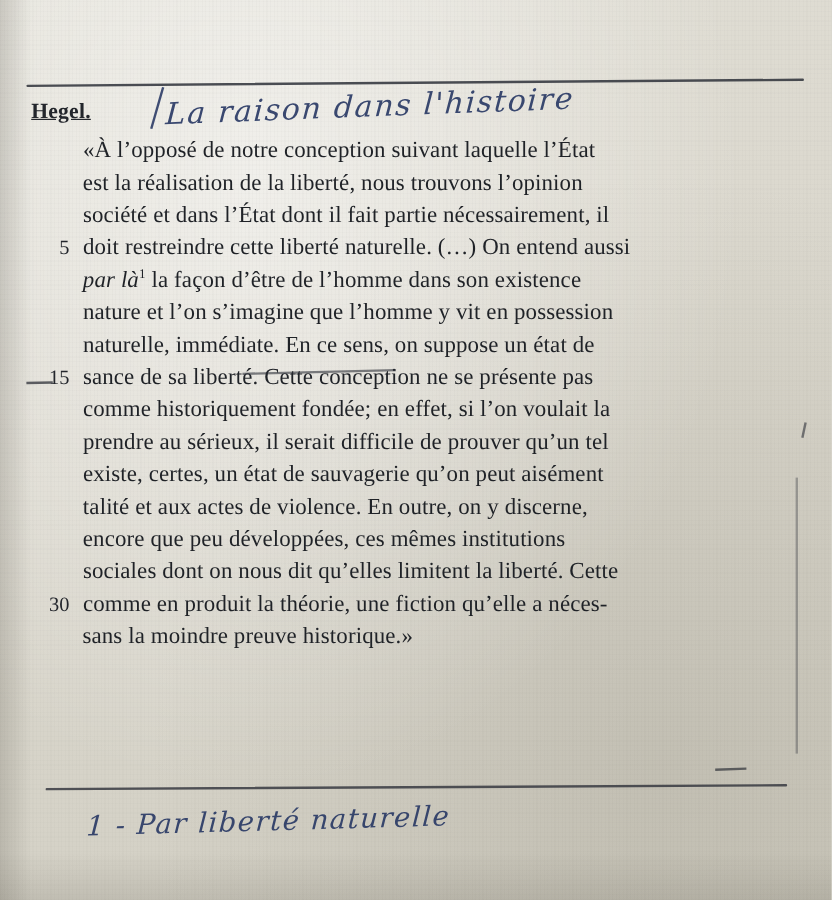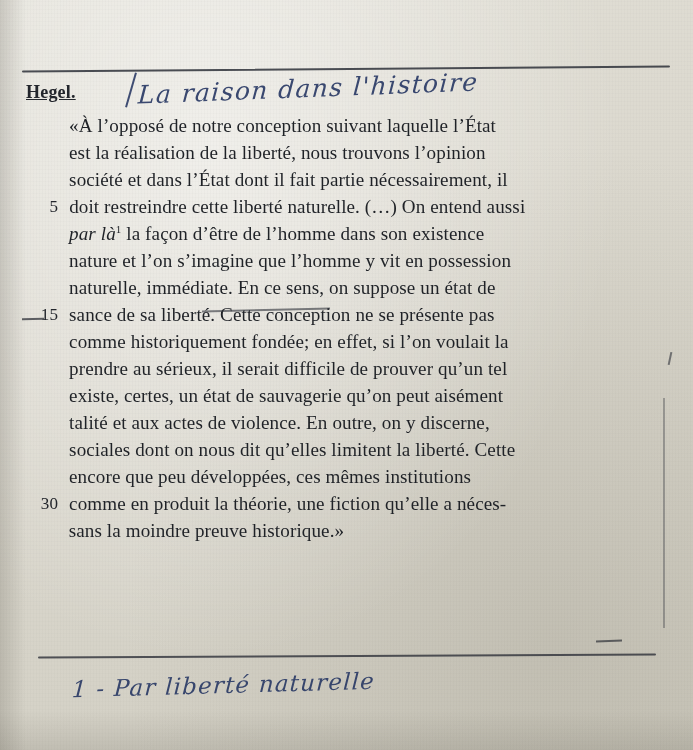--- a/index.html
+++ b/index.html
@@ -257,25 +257,25 @@
     <div class="line">
       <span class="linenum"></span>
       <span class="txt">existe, certes, un état de sauvagerie qu’on peut aisément</span>
     </div>
     <div class="line">
       <span class="linenum"></span>
       <span class="txt">talité et aux actes de violence. En outre, on y discerne,</span>
     </div>
     <div class="line">
       <span class="linenum"></span>
+      <span class="txt">encore que peu développées, ces mêmes institutions</span>
+    </div>
+    <div class="line">
+      <span class="linenum"></span>
       <span class="txt">sociales dont on nous dit qu’elles limitent la liberté. Cette</span>
-    </div>
-    <div class="line">
-      <span class="linenum"></span>
-      <span class="txt">encore que peu développées, ces mêmes institutions</span>
     </div>
     <div class="line">
       <span class="linenum">30</span>
       <span class="txt">comme en produit la théorie, une fiction qu’elle a néces-</span>
     </div>
     <div class="line">
       <span class="linenum"></span>
       <span class="txt">sans la moindre preuve historique.»</span>
     </div>
 

